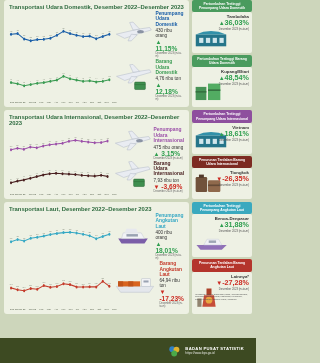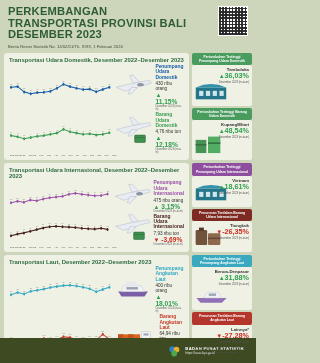--- a/index.html
+++ b/index.html
@@ -96,27 +96,20 @@
   .logo-mark { width: 13px; height: 13px; position: relative; }
   .footer-text { color: #fff; }
   .footer-text .fname { font-size: 4.2px; font-weight: bold; letter-spacing: .3px; }
   .footer-text .furl { font-size: 3.1px; opacity: .85; }
 </style>
 </head>
 <body>
 
 <div class="page">
 
-  <div class="header">
-    <div class="title">PERKEMBANGAN TRANSPORTASI PROVINSI BALI DESEMBER 2023</div>
-    <div class="subtitle">Berita Resmi Statistik No. 12/02/51/Th. XVIII, 1 Februari 2024</div>
-    <div class="qr">
-        <div class="qrgrid"></div>
-      </div>
-  </div>
 
   <div id="sections-root">
   <div class="section">
     <div class="panel">
       <div class="sect-title">Transportasi Udara Domestik, Desember 2022–Desember 2023</div>
       <div style="display:flex;align-items:center;gap:2px;">
         <div class="chart" style="flex:1.45;">
               <svg viewBox="0 0 150 26" preserveAspectRatio="none" style="height:26px">
     <path d="M3.0,12.3 L12.6,11.6 L22.2,16.9 L31.8,18.7 L41.4,17.6 L51.0,17.2 L60.6,16.2 L70.2,13.2 L79.8,9.3 L89.4,11.6 L99.0,13.2 L108.6,14.5 L118.2,14.1 L127.8,16.8 L137.4,14.4 L147.0,12.3 " fill="none" stroke="#1b5fa8" stroke-width="1.1"></path>
                 <circle cx="3.0" cy="12.3" r="1.5" fill="#1b5fa8"></circle>

